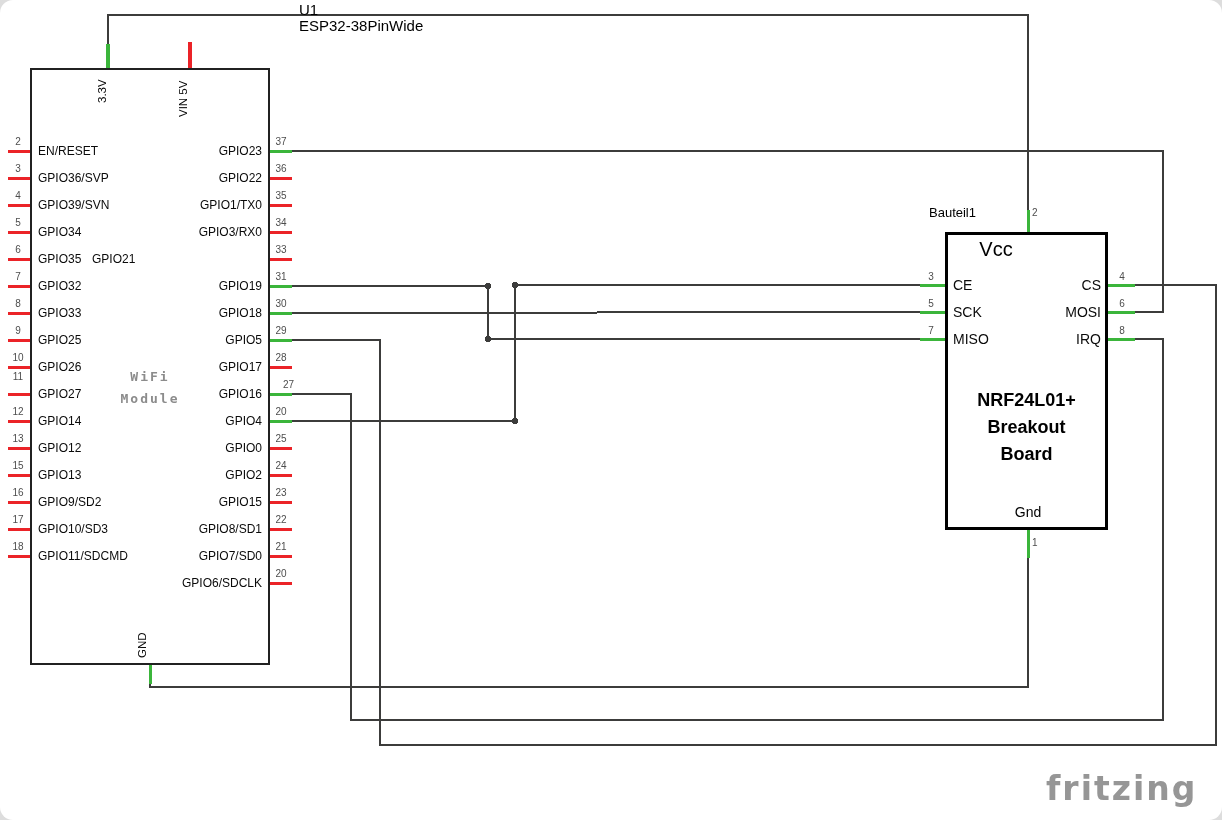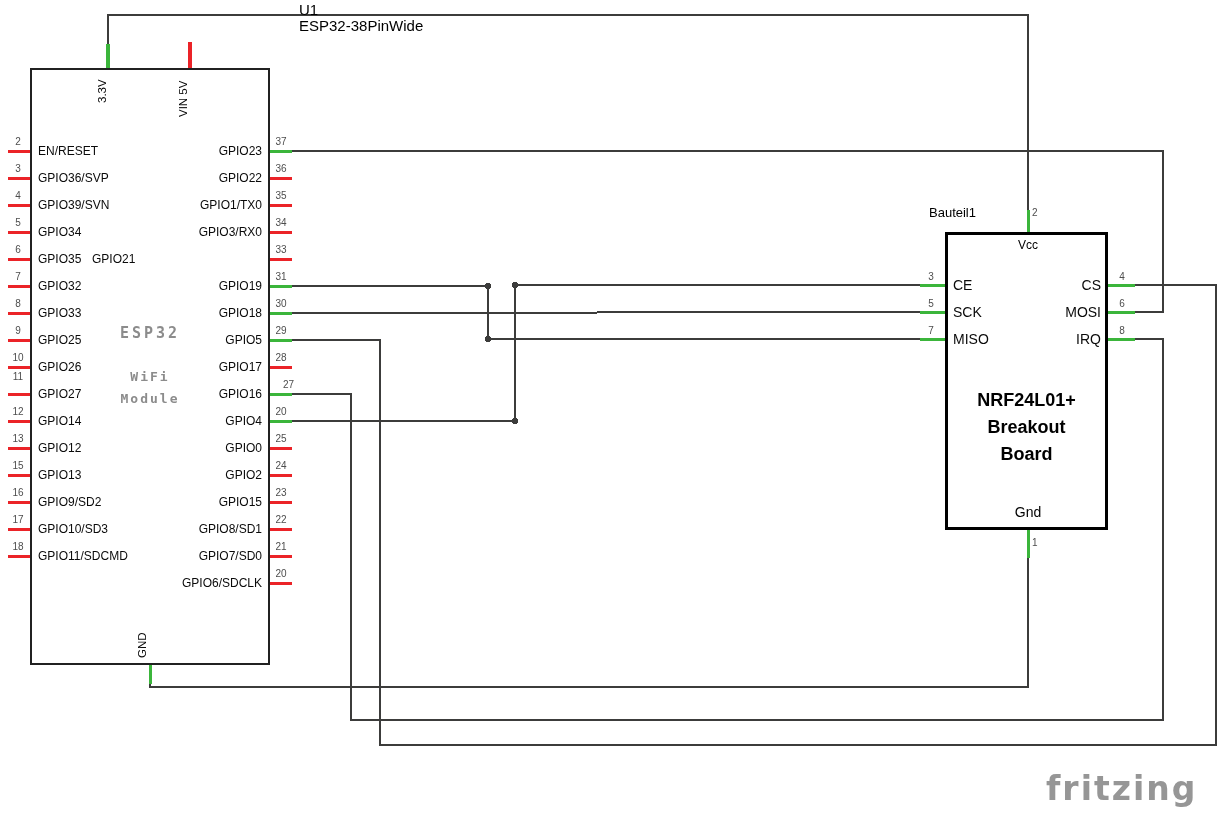--- a/index.html
+++ b/index.html
@@ -1,20 +1,21 @@
 <!DOCTYPE html>
 <html style="--wire: #3c3c3b; --red: #eb2328; --green: #3bb53b; --comp-text: #8c8c8c; --mark: #969696;"><head>
 <meta charset="utf-8">
 <style>
   * { box-sizing: border-box; }
   body { margin: 0; background: #ddd; }
   #stage {
     position: relative; width: 1222px; height: 820px;
     background: #fff; overflow: hidden;
     font-family: "Liberation Sans", sans-serif;
+    border-radius: 13px;
   }
   #wiring { position: absolute; left: 0; top: 0; }
   .wire { fill: none; stroke: var(--wire, #3c3c3b); stroke-width: 2px; }
   .stub { stroke-width: 3px; }
   .stub.thick { stroke-width: 4px; }
   .stub.red { stroke: var(--red, #eb2328); }
   .stub.green { stroke: var(--green, #3bb53b); }
   .bend { fill: var(--wire, #3c3c3b); }
   .box { position: absolute; background: #fff; }
   #esp32-box { left: 30px; top: 68px; width: 240px; height: 597px; border: 2px solid #212121; }
@@ -99,30 +100,29 @@
       <circle class="bend" cx="515" cy="421" r="3"></circle>
     </g>
   </svg>
 
   <div class="box" id="esp32-box"></div>
   <div class="box" id="nrf-box"></div>
 
   <div class="txt" style="left:299px;top:1px;font-size:15px;">U1</div>
   <div class="txt" style="left:299px;top:17px;font-size:15px;">ESP32-38PinWide</div>
 
-  <div class="ctext" style="left:32px;top:324px;width:236px;font-size:15px;letter-spacing:3px;">ESP32</div>
   <div class="ctext" style="left:32px;top:369px;width:236px;font-size:13px;letter-spacing:2px;">WiFi</div>
   <div class="ctext" style="left:32px;top:391px;width:236px;font-size:13px;letter-spacing:2px;">Module</div>
 
   <div class="vlabel" style="left:96px;top:103px;">3.3V</div>
   <div class="vlabel" style="left:177px;top:117px;">VIN 5V</div>
   <div class="vlabel" style="left:136px;top:658px;">GND</div>
 
   <div class="txt" style="left:929px;top:205px;font-size:13px;">Bauteil1</div>
-  <div class="txt" style="left:986px;top:238px;width:84px;text-align:center;font-size:12px;">Vcc</div>
+  <div class="txt" style="left:954px;top:238px;width:84px;text-align:center;font-size:20px;">Vcc</div>
   <div class="pin-num" style="left:1032px;top:206px;width:18px;text-align:left;">2</div>
   <div class="txt" style="left:986px;top:504px;width:84px;text-align:center;font-size:14px;">Gnd</div>
   <div class="pin-num" style="left:1032px;top:536px;width:18px;text-align:left;">1</div>
 
   <div class="nrf-line" style="top:390px;">NRF24L01+</div>
   <div class="nrf-line" style="top:417px;">Breakout</div>
   <div class="nrf-line" style="top:444px;">Board</div>
 
   <div id="pin-layer">
       <div class="pin-num" style="left: 6px; top: 135px; width: 24px; text-align: center;">2</div>

